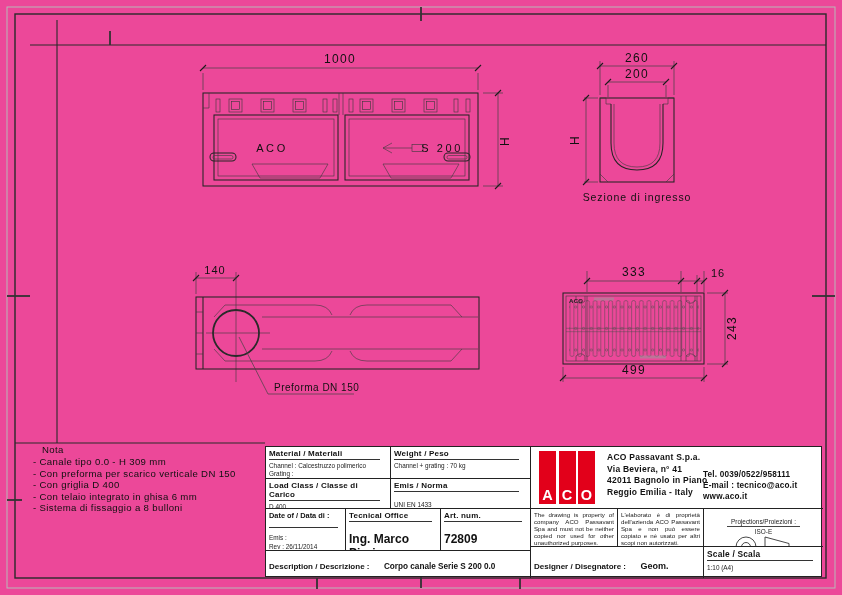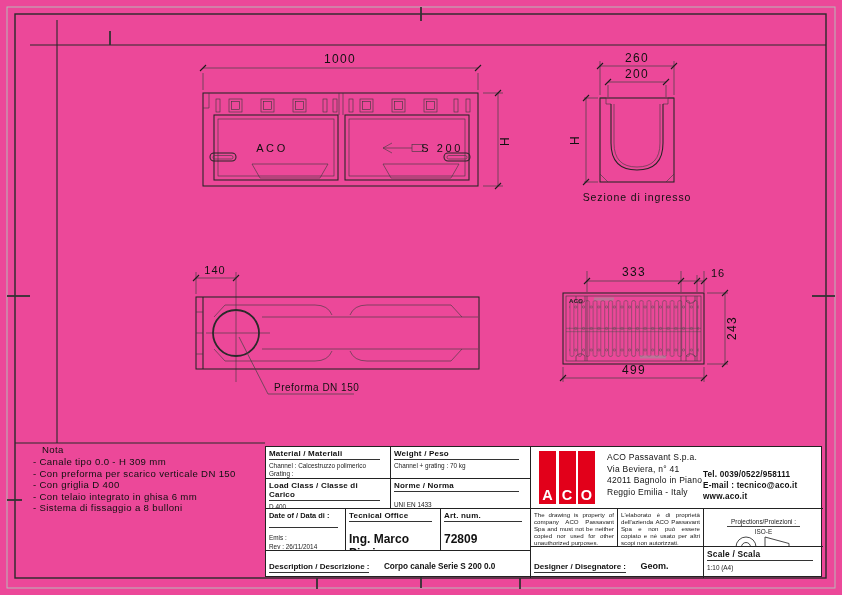--- a/index.html
+++ b/index.html
@@ -23,27 +23,27 @@
   .notes .ttl{padding-left:9px;margin-bottom:1px}
   
   .tb{position:absolute;left:265px;top:446px;width:557px;height:131px;border:1.2px solid #222;background:#fff}
   .cell{position:absolute;padding:2px 3px;overflow:hidden}
   .br{border-right:1px solid #222}
   .bb{border-bottom:1px solid #222}
   .lbl{font-weight:bold;font-size:8px;color:#111;letter-spacing:.2px;border-bottom:.8px solid #333;padding-bottom:1px;width:94%}
   .lbl-s{font-weight:bold;font-size:7.4px;color:#111;border-bottom:.8px solid #333;padding-bottom:7px;width:94%}
   .val6{font-size:6.4px;color:#222;line-height:7.6px;margin-top:2px}
   .valb{font-weight:bold;font-size:12px;color:#111;text-align:left}
-  .ilbl{font-weight:bold;font-size:8px;color:#111;border-bottom:.8px solid #333;padding-bottom:1px}
+  .ilbl{font-weight:bold;font-size:8px;color:#111;border-bottom:.8px solid #333;padding-bottom:7px}
   .ival{font-weight:bold;font-size:8.2px;color:#111;margin-left:10px}
   .copy{font-size:6.15px;line-height:7.1px;color:#1a1a1a;text-align:justify}
   .logo{position:absolute;left:8px;top:4px;display:flex;gap:2.5px}
   .logo .bar{position:relative;width:17px;height:53px;background:#e2001a}
   .logo .bar span{position:absolute;bottom:2px;left:0;width:100%;text-align:center;color:#fff;font-weight:bold;font-size:14.5px;line-height:14px}
-  .addr{position:absolute;left:76px;top:5px;font-size:8.5px;font-weight:normal;line-height:11.5px;color:#111;letter-spacing:.25px}
+  .addr{position:absolute;left:76px;top:5px;font-size:8.5px;font-weight:bold;line-height:11.5px;color:#111;letter-spacing:.25px}
   .telb{position:absolute;left:172px;top:22px;font-size:8.2px;font-weight:bold;line-height:11px;color:#111;letter-spacing:.2px}
   .proj-wrap{text-align:center}
   .proj-lbl{display:inline-block;font-size:6.4px;color:#222;border-bottom:.7px solid #444;padding:0 4px 1px 4px}
   .proj-val{font-size:6.4px;color:#222}
 </style>
 </head>
 <body>
 
 <div class="sheet">
 
@@ -267,21 +267,21 @@
     <div class="val6">Channel : Calcestruzzo polimerico</div>
     <div class="val6" style="margin-top:0">Grating :</div>
   </div>
 
   <div class="cell br bb" style="left:0;top:32px;width:125px;height:30px">
     <div class="lbl">Load Class / Classe di Carico</div>
     <div class="val6">D 400</div>
   </div>
 
   <div class="cell br bb" style="left:125px;top:32px;width:140px;height:30px">
-    <div class="lbl">Norme / Norma</div>
+    <div class="lbl">Emis / Norma</div>
     <div class="val6" style="margin-top:9px">UNI EN 1433</div>
   </div>
 
   <div class="cell br bb" style="left:0;top:62px;width:80px;height:42px">
     <div class="lbl-s">Date of / Data di :</div>
     <div class="val6" style="margin-top:6px">Emis :</div>
     <div class="val6" style="margin-top:1px">Rev : 26/11/2014</div>
   </div>
 
   <div class="cell br bb" style="left:80px;top:62px;width:95px;height:42px">

